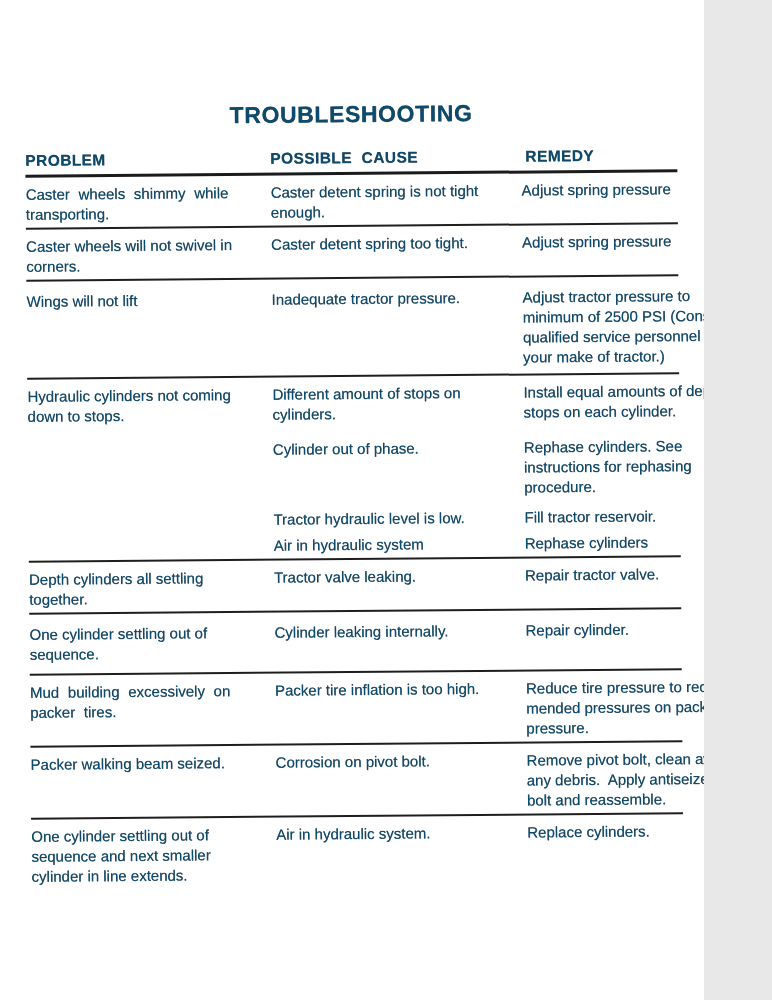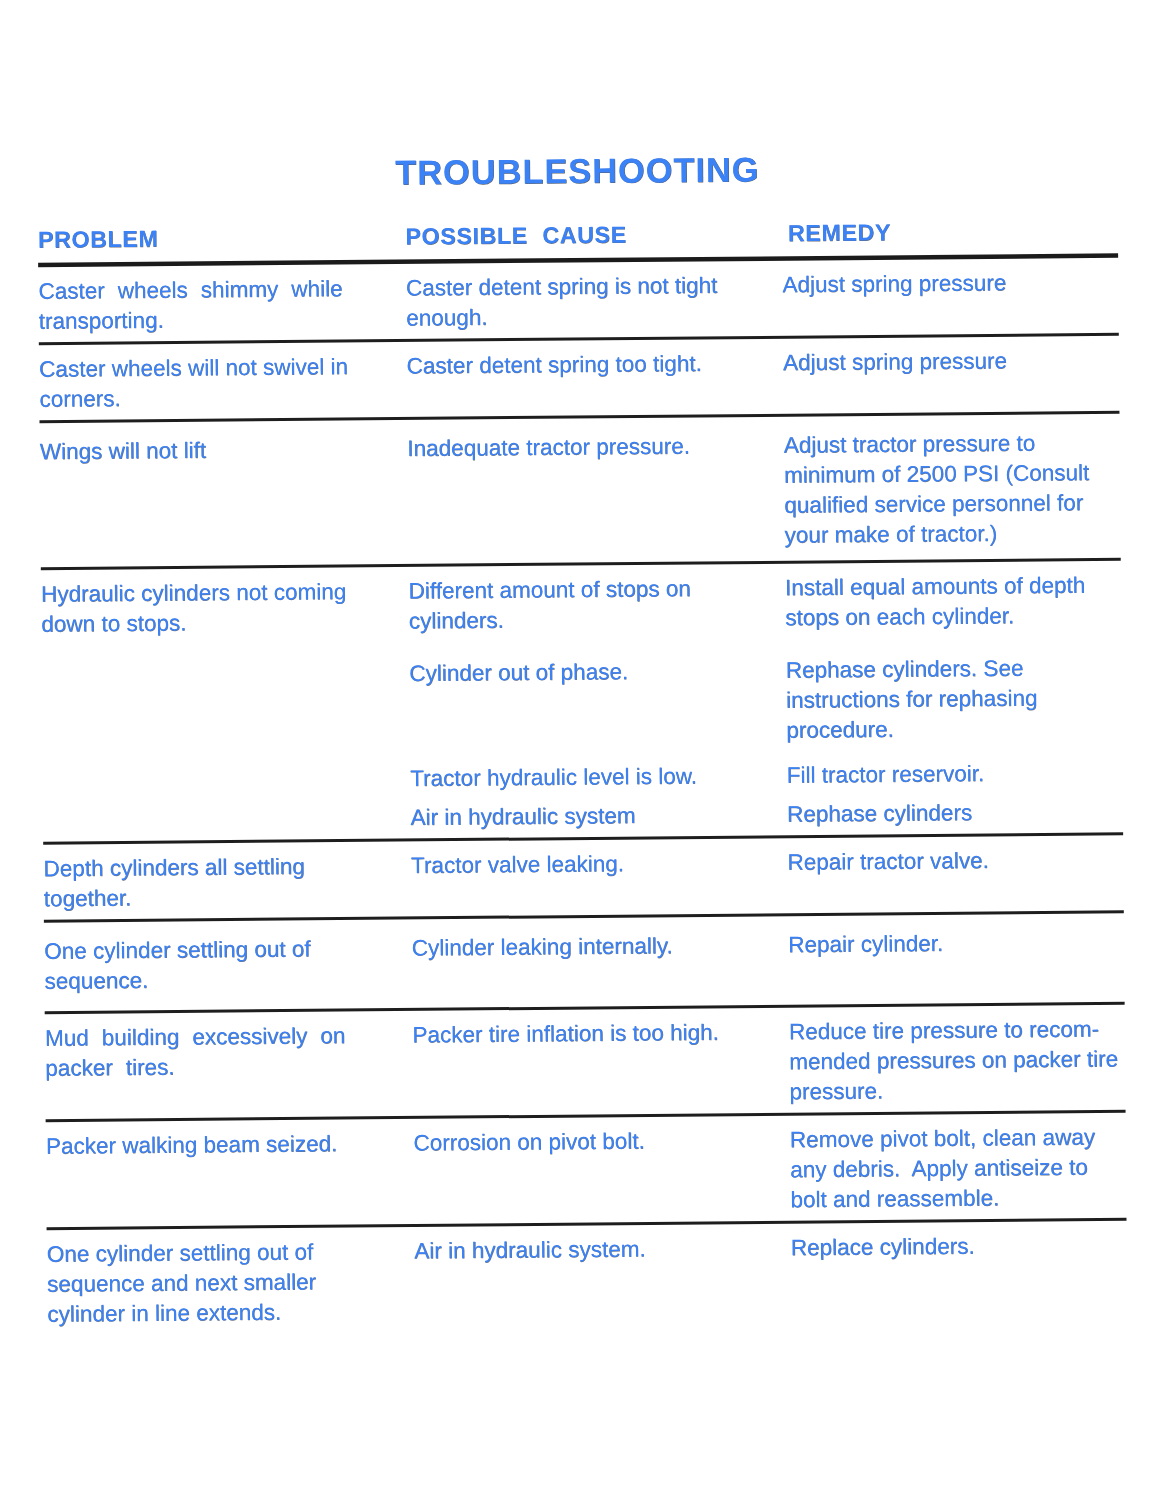--- a/index.html
+++ b/index.html
@@ -1,23 +1,23 @@
 <!DOCTYPE html>
 <html><head>
 <meta charset="utf-8">
 <style>
   html, body { margin: 0; padding: 0; background: #e8e8e8; }
   .page {
     position: relative;
-    width: 772px;
+    width: 704px;
     height: 1000px;
     background: #ffffff;
     overflow: hidden;
     font-family: "Liberation Sans", "DejaVu Sans", sans-serif;
-    color: #3b82f6;
+    color: #0c4a6e;
   }
   .content {
     padding: 102px 25px 0 27px;
     transform: rotate(-0.5deg);
     transform-origin: 50% 40%;
   }
   .title {
     margin: 0;
     font-size: 23px;
     line-height: 24px;

